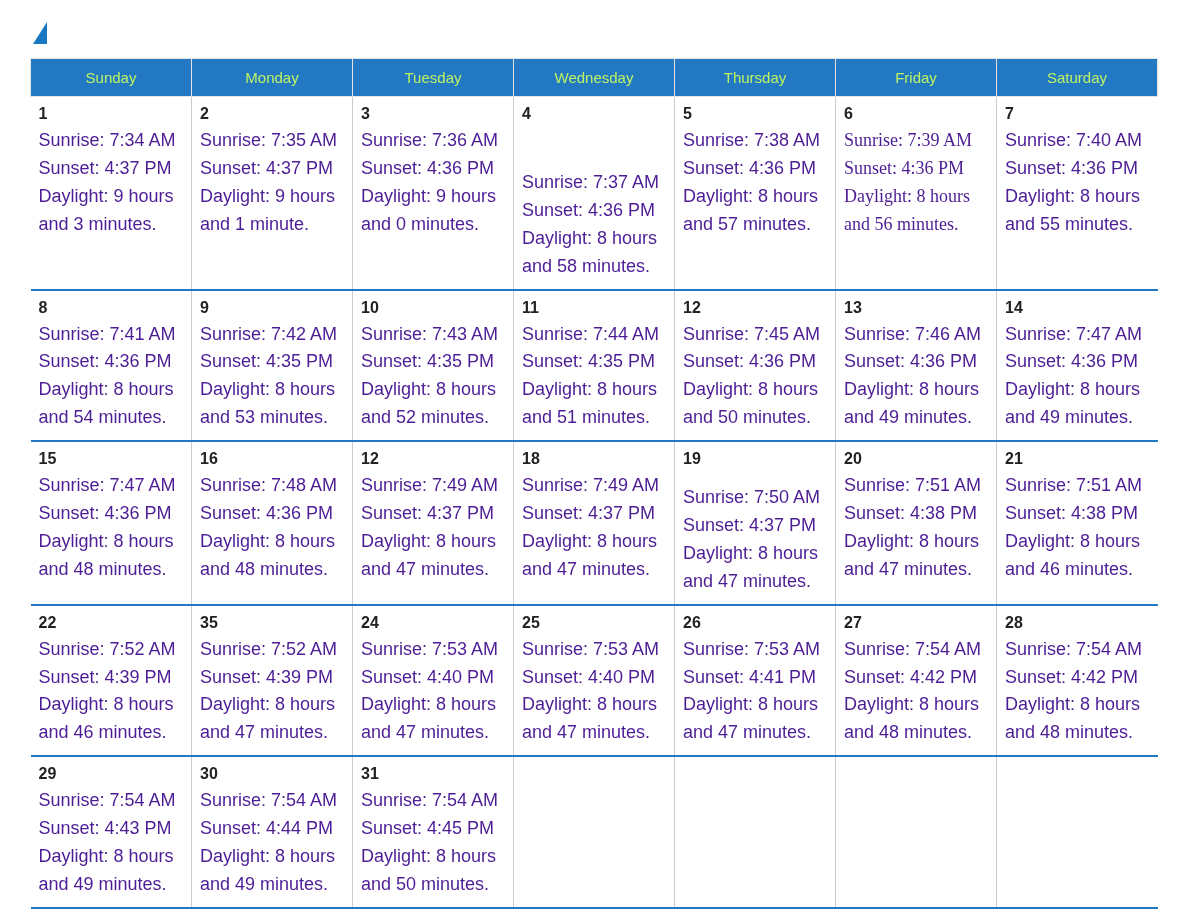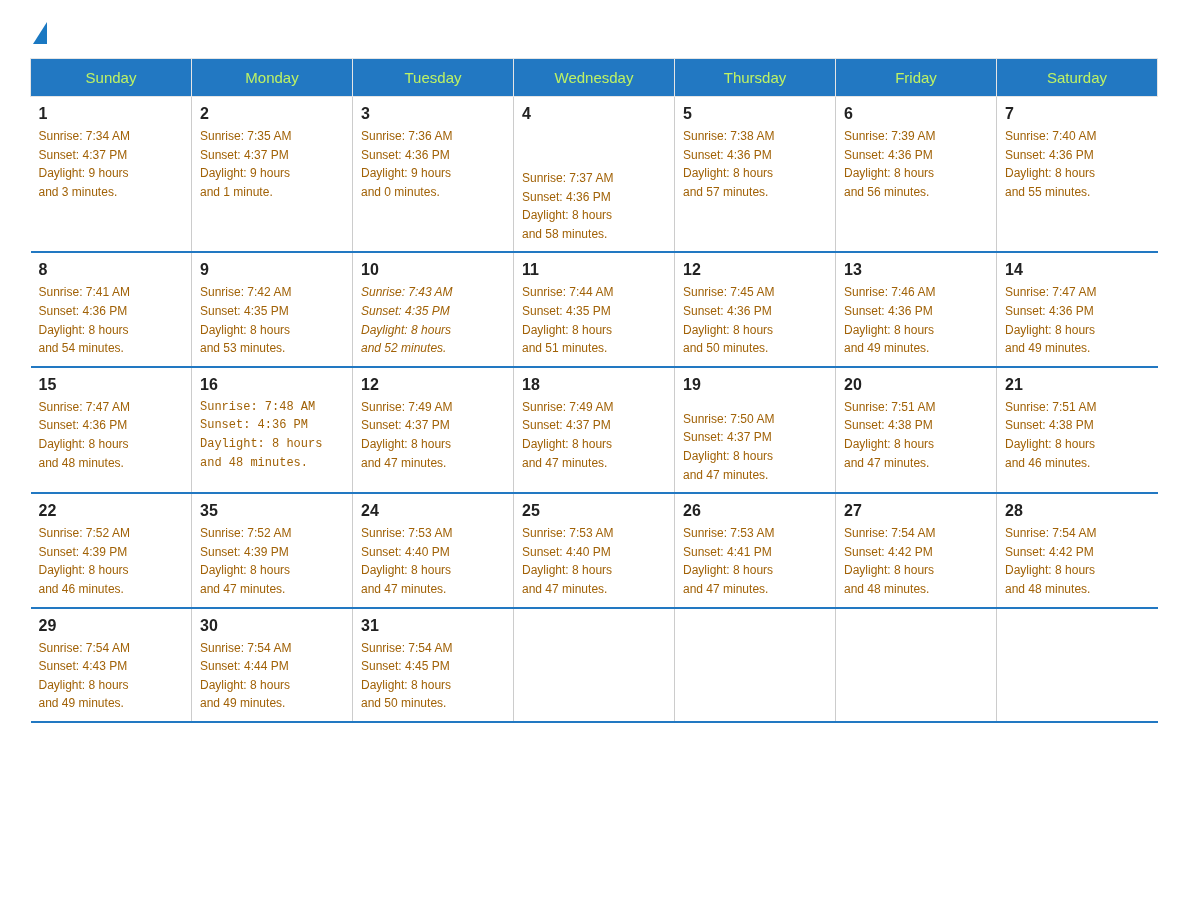--- a/index.html
+++ b/index.html
@@ -89,23 +89,23 @@
       border-right: none;
     }
     .day-number {
       font-size: 16px;
       font-weight: bold;
       display: block;
       margin-bottom: 4px;
       color: #222;
     }
     .day-info {
-      font-size: 12px;
+      font-size: 18px;
       line-height: 1.55;
-      color: #a16207;
+      color: #4c1d95;
     }
     .empty-cell {
       background: #fff;
     }
   </style>
 </head>
 <body>
 
 <div class="header">
   <div class="logo">
@@ -165,21 +165,21 @@
         </td>
         <td>
           <span class="day-number">5</span>
           <div class="day-info" style="white-space: pre-line;">Sunrise: 7:38 AM
 Sunset: 4:36 PM
 Daylight: 8 hours
 and 57 minutes.</div>
         </td>
         <td>
           <span class="day-number">6</span>
-          <div class="day-info" style="white-space: pre-line;">Sunrise: 7:39 AM
+          <div class="day-info" style="white-space: pre-line; font-family: Liberation Serif, serif;">Sunrise: 7:39 AM
 Sunset: 4:36 PM
 Daylight: 8 hours
 and 56 minutes.</div>
         </td>
         <td>
           <span class="day-number">7</span>
           <div class="day-info" style="white-space: pre-line;">Sunrise: 7:40 AM
 Sunset: 4:36 PM
 Daylight: 8 hours
 and 55 minutes.</div>
@@ -195,21 +195,21 @@
         </td>
         <td>
           <span class="day-number">9</span>
           <div class="day-info" style="white-space: pre-line;">Sunrise: 7:42 AM
 Sunset: 4:35 PM
 Daylight: 8 hours
 and 53 minutes.</div>
         </td>
         <td>
           <span class="day-number">10</span>
-          <div class="day-info" style="white-space: pre-line; font-style: italic;">Sunrise: 7:43 AM
+          <div class="day-info" style="white-space: pre-line;">Sunrise: 7:43 AM
 Sunset: 4:35 PM
 Daylight: 8 hours
 and 52 minutes.</div>
         </td>
         <td>
           <span class="day-number">11</span>
           <div class="day-info" style="white-space: pre-line;">Sunrise: 7:44 AM
 Sunset: 4:35 PM
 Daylight: 8 hours
 and 51 minutes.</div>
@@ -239,21 +239,21 @@
       <tr>
         <td>
           <span class="day-number">15</span>
           <div class="day-info" style="white-space: pre-line;">Sunrise: 7:47 AM
 Sunset: 4:36 PM
 Daylight: 8 hours
 and 48 minutes.</div>
         </td>
         <td>
           <span class="day-number">16</span>
-          <div class="day-info" style="white-space: pre-line; font-family: Liberation Mono, monospace;">Sunrise: 7:48 AM
+          <div class="day-info" style="white-space: pre-line;">Sunrise: 7:48 AM
 Sunset: 4:36 PM
 Daylight: 8 hours
 and 48 minutes.</div>
         </td>
         <td>
           <span class="day-number">12</span>
           <div class="day-info" style="white-space: pre-line;">Sunrise: 7:49 AM
 Sunset: 4:37 PM
 Daylight: 8 hours
 and 47 minutes.</div>

